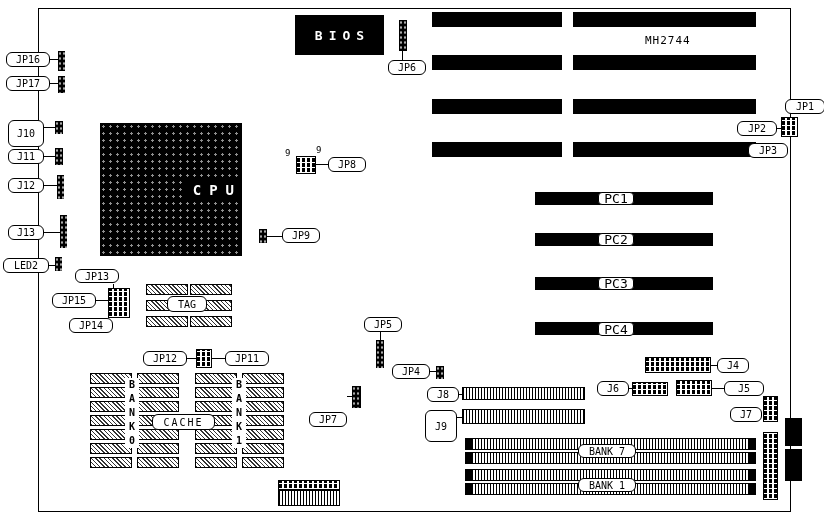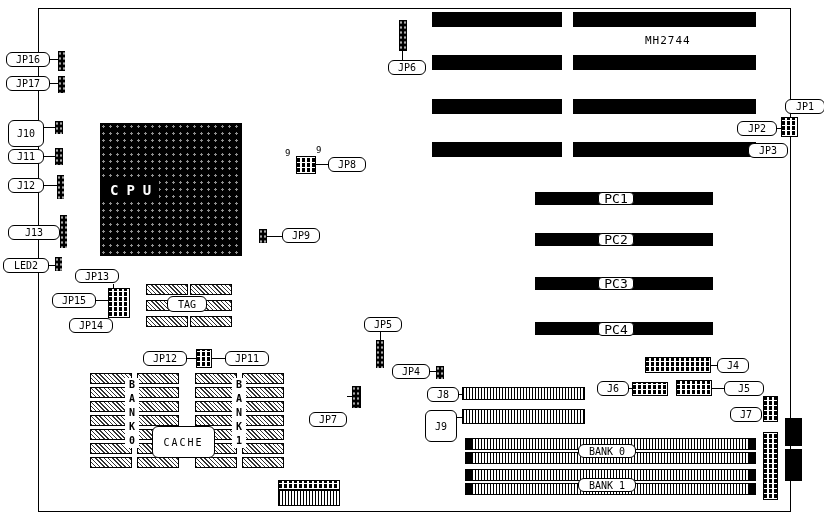--- a/index.html
+++ b/index.html
@@ -22,21 +22,21 @@
   .simm::after{right:0;}
   .pingrid{position:absolute;background-color:#fff;border:1px solid #000;box-sizing:border-box;
         background-image:repeating-linear-gradient(0deg,#fff 0 1px,transparent 1px 5px),
                          repeating-linear-gradient(90deg,#000 0 3px,#fff 3px 5px);z-index:3;}
   .pinstrip{position:absolute;background-color:#000;
         background-image:radial-gradient(circle,#aaa 1px,transparent 1.3px);
         background-size:4px 5px;z-index:3;}
   .wire{position:absolute;background:#000;z-index:1;}
   .vlbl{position:absolute;width:14px;background:#fff;text-align:center;white-space:pre-line;
         font:bold 10px "DejaVu Sans Mono",monospace;line-height:14px;z-index:6;}
-  .cpu{position:absolute;background-color:#000;display:flex;align-items:center;justify-content:flex-start;
+  .cpu{position:absolute;background-color:#000;display:flex;align-items:center;justify-content:flex-end;
         background-image:radial-gradient(circle,#8f8f8f 1px,transparent 1.4px);
         background-size:7px 7px;z-index:2;}
   .cpu>span{color:#fff;background:#000;font:bold 14px "DejaVu Sans Mono",monospace;
         letter-spacing:8px;padding:3px 0 3px 10px;}
   .bios{position:absolute;background:#000;color:#fff;display:flex;align-items:center;justify-content:center;z-index:2;}
   .bios>span{font:bold 13px "DejaVu Sans Mono",monospace;letter-spacing:6px;text-indent:6px;}
   .num{position:absolute;font:9px "DejaVu Sans Mono",monospace;z-index:6;}
   .model{position:absolute;font:11px "DejaVu Sans Mono",monospace;letter-spacing:1px;z-index:6;}
   .ext{position:absolute;background:#000;z-index:7;}
 </style>
@@ -60,32 +60,35 @@
   <div class="pinstrip" style="left:55px;top:121px;width:8px;height:13px"></div>
 
   <div class="lbl" style="left:8px;top:149px;width:36px;height:15px">J11</div>
   <div class="wire" style="left:44px;top:156px;width:11px;height:1px"></div>
   <div class="pinstrip" style="left:55px;top:148px;width:8px;height:17px"></div>
 
   <div class="lbl" style="left:8px;top:178px;width:36px;height:15px">J12</div>
   <div class="wire" style="left:44px;top:185px;width:13px;height:1px"></div>
   <div class="pinstrip" style="left:57px;top:175px;width:7px;height:24px"></div>
 
-  <div class="lbl" style="left:8px;top:225px;width:52px;height:15px">J13</div>
+  <div class="lbl" style="left:8px;top:225px;width:36px;height:15px">J13</div>
   <div class="wire" style="left:44px;top:232px;width:16px;height:1px"></div>
   <div class="pinstrip" style="left:60px;top:215px;width:7px;height:33px"></div>
 
   <div class="lbl" style="left:3px;top:258px;width:46px;height:15px">LED2</div>
   <div class="wire" style="left:49px;top:265px;width:6px;height:1px"></div>
   <div class="pinstrip" style="left:55px;top:257px;width:7px;height:14px"></div>
 
   <div class="cpu" style="left:100px;top:123px;width:142px;height:133px">
     <span>CPU</span>
   </div>
 
+  <div class="bios" style="left:295px;top:15px;width:89px;height:40px">
+    <span>BIOS</span>
+  </div>
 
   <div class="pinstrip" style="left:399px;top:20px;width:8px;height:31px"></div>
   <div class="wire" style="left:402px;top:51px;width:1px;height:9px"></div>
   <div class="lbl" style="left:388px;top:60px;width:38px;height:15px">JP6</div>
 
   <div class="slot" style="left:432px;top:12px;width:130px;height:15px"></div>
   <div class="slot" style="left:432px;top:55px;width:130px;height:15px"></div>
   <div class="slot" style="left:432px;top:99px;width:130px;height:15px"></div>
   <div class="slot" style="left:432px;top:142px;width:130px;height:15px"></div>
   <div class="slot" style="left:573px;top:12px;width:183px;height:15px"></div>
@@ -174,21 +177,21 @@
   <div class="vlbl" style="left:125px;top:378px">B
 A
 N
 K
 0</div>
   <div class="vlbl" style="left:232px;top:378px">B
 A
 N
 K
 1</div>
-  <div class="lbl" style="left:152px;top:426px;width:63px;height:32px;letter-spacing:2px">CACHE</div>
+  <div class="lbl" style="left:152px;top:414px;width:63px;height:16px;letter-spacing:2px">CACHE</div>
 
   <div class="lbl" style="left:309px;top:412px;width:38px;height:15px">JP7</div>
   <div class="wire" style="left:347px;top:396px;width:5px;height:1px"></div>
   <div class="pinstrip" style="left:352px;top:386px;width:9px;height:22px"></div>
 
   <div class="lbl" style="left:364px;top:317px;width:38px;height:15px">JP5</div>
   <div class="wire" style="left:380px;top:332px;width:1px;height:8px"></div>
   <div class="pinstrip" style="left:376px;top:340px;width:8px;height:28px"></div>
 
   <div class="lbl" style="left:392px;top:364px;width:38px;height:15px">JP4</div>
@@ -217,21 +220,21 @@
 
   <div class="lbl" style="left:730px;top:407px;width:32px;height:15px">J7</div>
   <div class="pingrid" style="left:763px;top:396px;width:15px;height:26px"></div>
 
   <div class="pingrid" style="left:763px;top:432px;width:15px;height:68px"></div>
   <div class="ext" style="left:785px;top:418px;width:17px;height:28px"></div>
   <div class="ext" style="left:785px;top:449px;width:17px;height:32px"></div>
 
   <div class="simm" style="left:465px;top:438px"></div>
   <div class="simm" style="left:465px;top:452px"></div>
-  <div class="lbl" style="left:578px;top:444px;width:58px;height:14px">BANK 0</div>
+  <div class="lbl" style="left:578px;top:444px;width:58px;height:14px">BANK 7</div>
   <div class="simm" style="left:465px;top:469px"></div>
   <div class="simm" style="left:465px;top:483px"></div>
   <div class="lbl" style="left:578px;top:478px;width:58px;height:14px">BANK 1</div>
 
   <div class="pingrid" style="left:278px;top:480px;width:62px;height:10px"></div>
   <div class="finehatch" style="left:278px;top:490px;width:62px;height:16px"></div>
 
 </div>
 
 </body></html>

